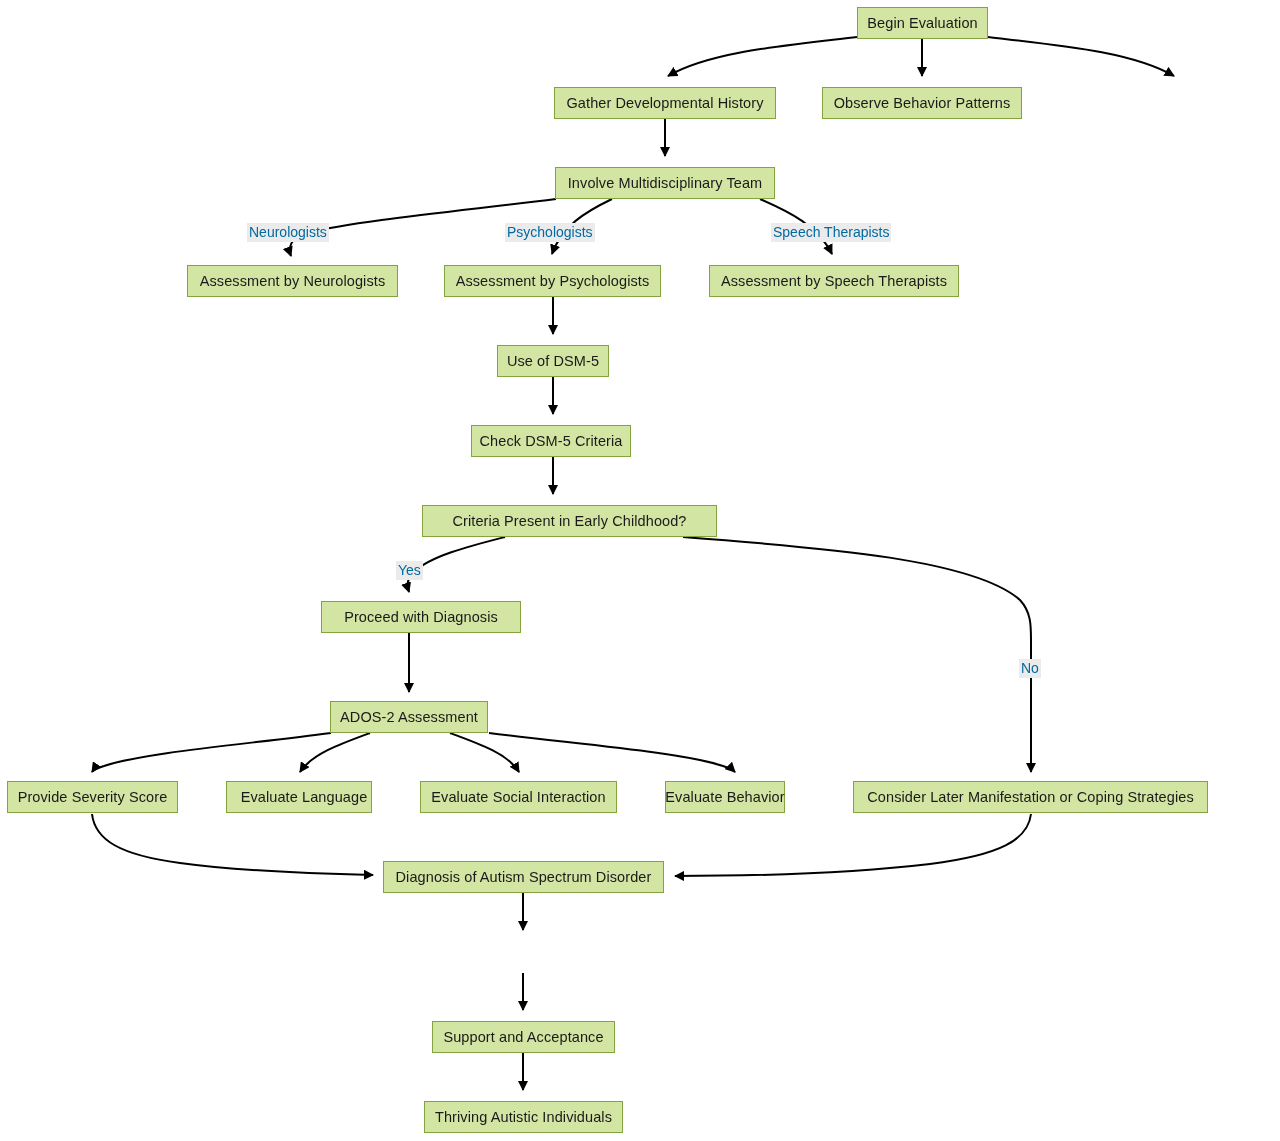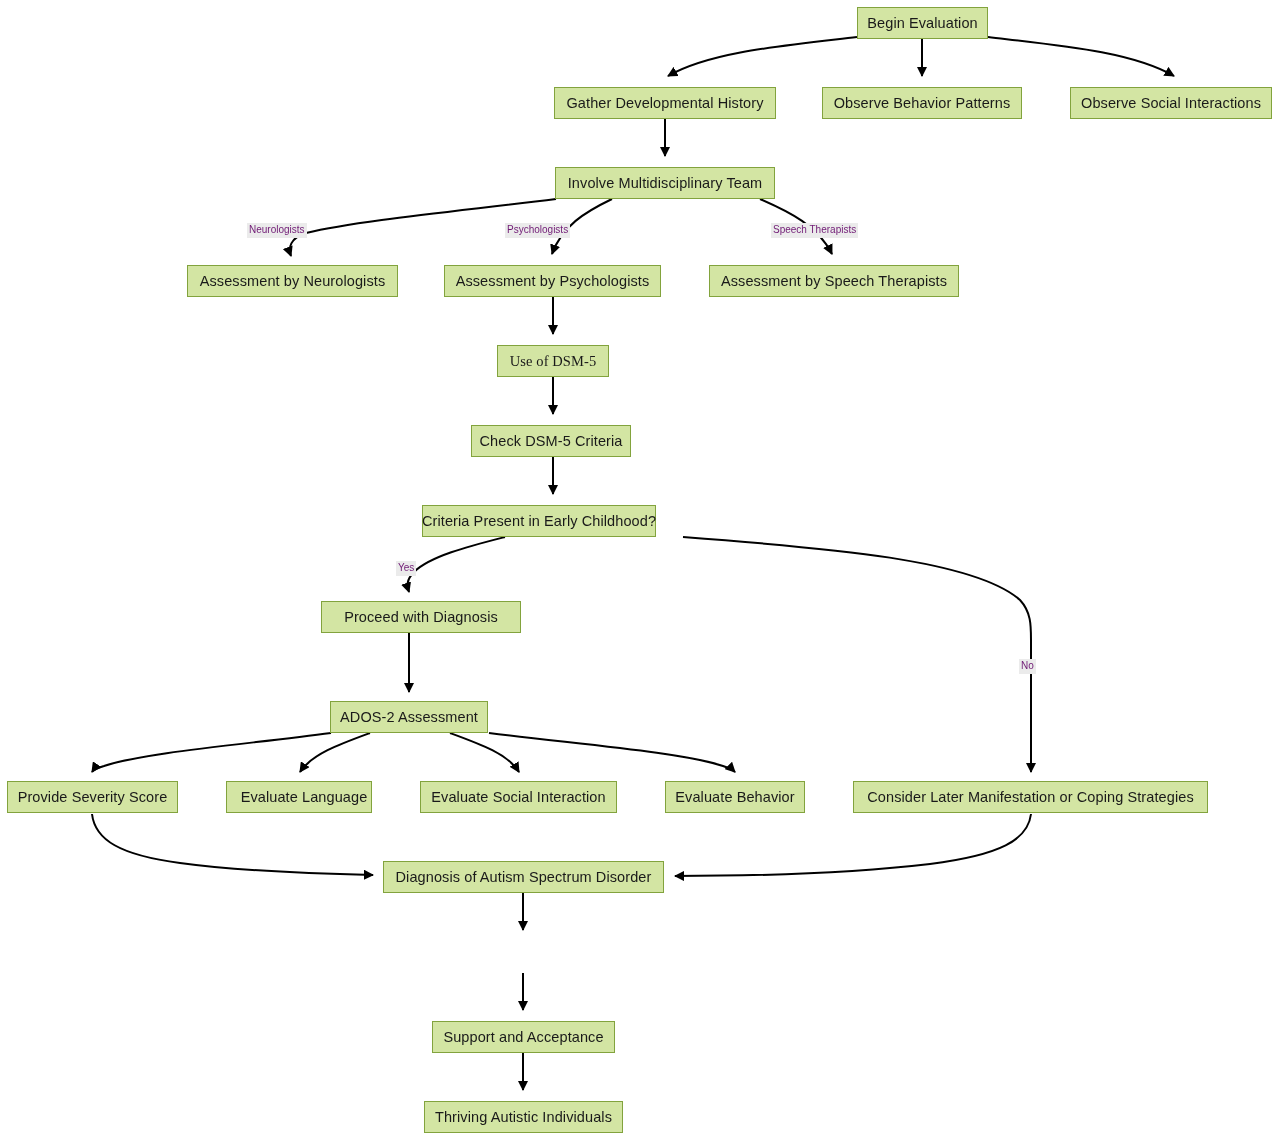--- a/index.html
+++ b/index.html
@@ -37,22 +37,22 @@
     align-items: center;
     justify-content: center;
     white-space: nowrap;
     height: 32px;
     padding: 0 10px;
     letter-spacing: 0.1px;
   }
   .edge-label {
     position: absolute;
     background: #ebebeb;
-    color: #701a75;
-    font-size: 10px;
+    color: #0369a1;
+    font-size: 14px;
     line-height: 1;
     padding: 2px 2px 3px 2px;
     white-space: nowrap;
   }
 </style>
 </head>
 <body>
 
 <div id="diagram-root">
 
@@ -109,47 +109,46 @@
       <path d="M 523 1053 L 523 1090"></path>
     </g>
   </svg>
 
   <div class="node" style="left:857px; top:7px; width:131px;">Begin Evaluation</div>
 
   <div class="node" style="left:554px; top:87px; width:222px;">Gather Developmental History</div>
 
   <div class="node" style="left:822px; top:87px; width:200px;">Observe Behavior Patterns</div>
 
-  <div class="node" style="left:1070px; top:87px; width:202px;">Observe Social Interactions</div>
 
   <div class="node" style="left:555px; top:167px; width:220px;">Involve Multidisciplinary Team</div>
 
   <div class="node" style="left:187px; top:265px; width:211px;">Assessment by Neurologists</div>
 
   <div class="node" style="left:444px; top:265px; width:217px;">Assessment by Psychologists</div>
 
   <div class="node" style="left:709px; top:265px; width:250px;">Assessment by Speech Therapists</div>
 
-  <div class="node" style="left:497px; top:345px; width:112px;font-family:Liberation Serif, serif;">Use of DSM-5</div>
+  <div class="node" style="left:497px; top:345px; width:112px;">Use of DSM-5</div>
 
   <div class="node" style="left:471px; top:425px; width:160px;">Check DSM-5 Criteria</div>
 
-  <div class="node" style="left:422px; top:505px; width:234px;">Criteria Present in Early Childhood?</div>
+  <div class="node" style="left:422px; top:505px; width:295px;">Criteria Present in Early Childhood?</div>
 
   <div class="node" style="left:321px; top:601px; width:200px;">Proceed with Diagnosis</div>
 
   <div class="node" style="left:330px; top:701px; width:158px;">ADOS-2 Assessment</div>
 
   <div class="node" style="left:7px; top:781px; width:171px;">Provide Severity Score</div>
 
   <div class="node" style="left:226px; top:781px; width:146px;padding-left:20px;">Evaluate Language</div>
 
   <div class="node" style="left:420px; top:781px; width:197px;">Evaluate Social Interaction</div>
 
-  <div class="node" style="left:665px; top:781px; width:140px;">Evaluate Behavior</div>
+  <div class="node" style="left:665px; top:781px; width:120px;">Evaluate Behavior</div>
 
   <div class="node" style="left:853px; top:781px; width:355px;">Consider Later Manifestation or Coping Strategies</div>
 
   <div class="node" style="left:383px; top:861px; width:281px;">Diagnosis of Autism Spectrum Disorder</div>
 
 
   <div class="node" style="left:424px; top:1101px; width:199px;">Thriving Autistic Individuals</div>
 
   <div class="node" style="left:432px; top:1021px; width:183px;">Support and Acceptance</div>
 

